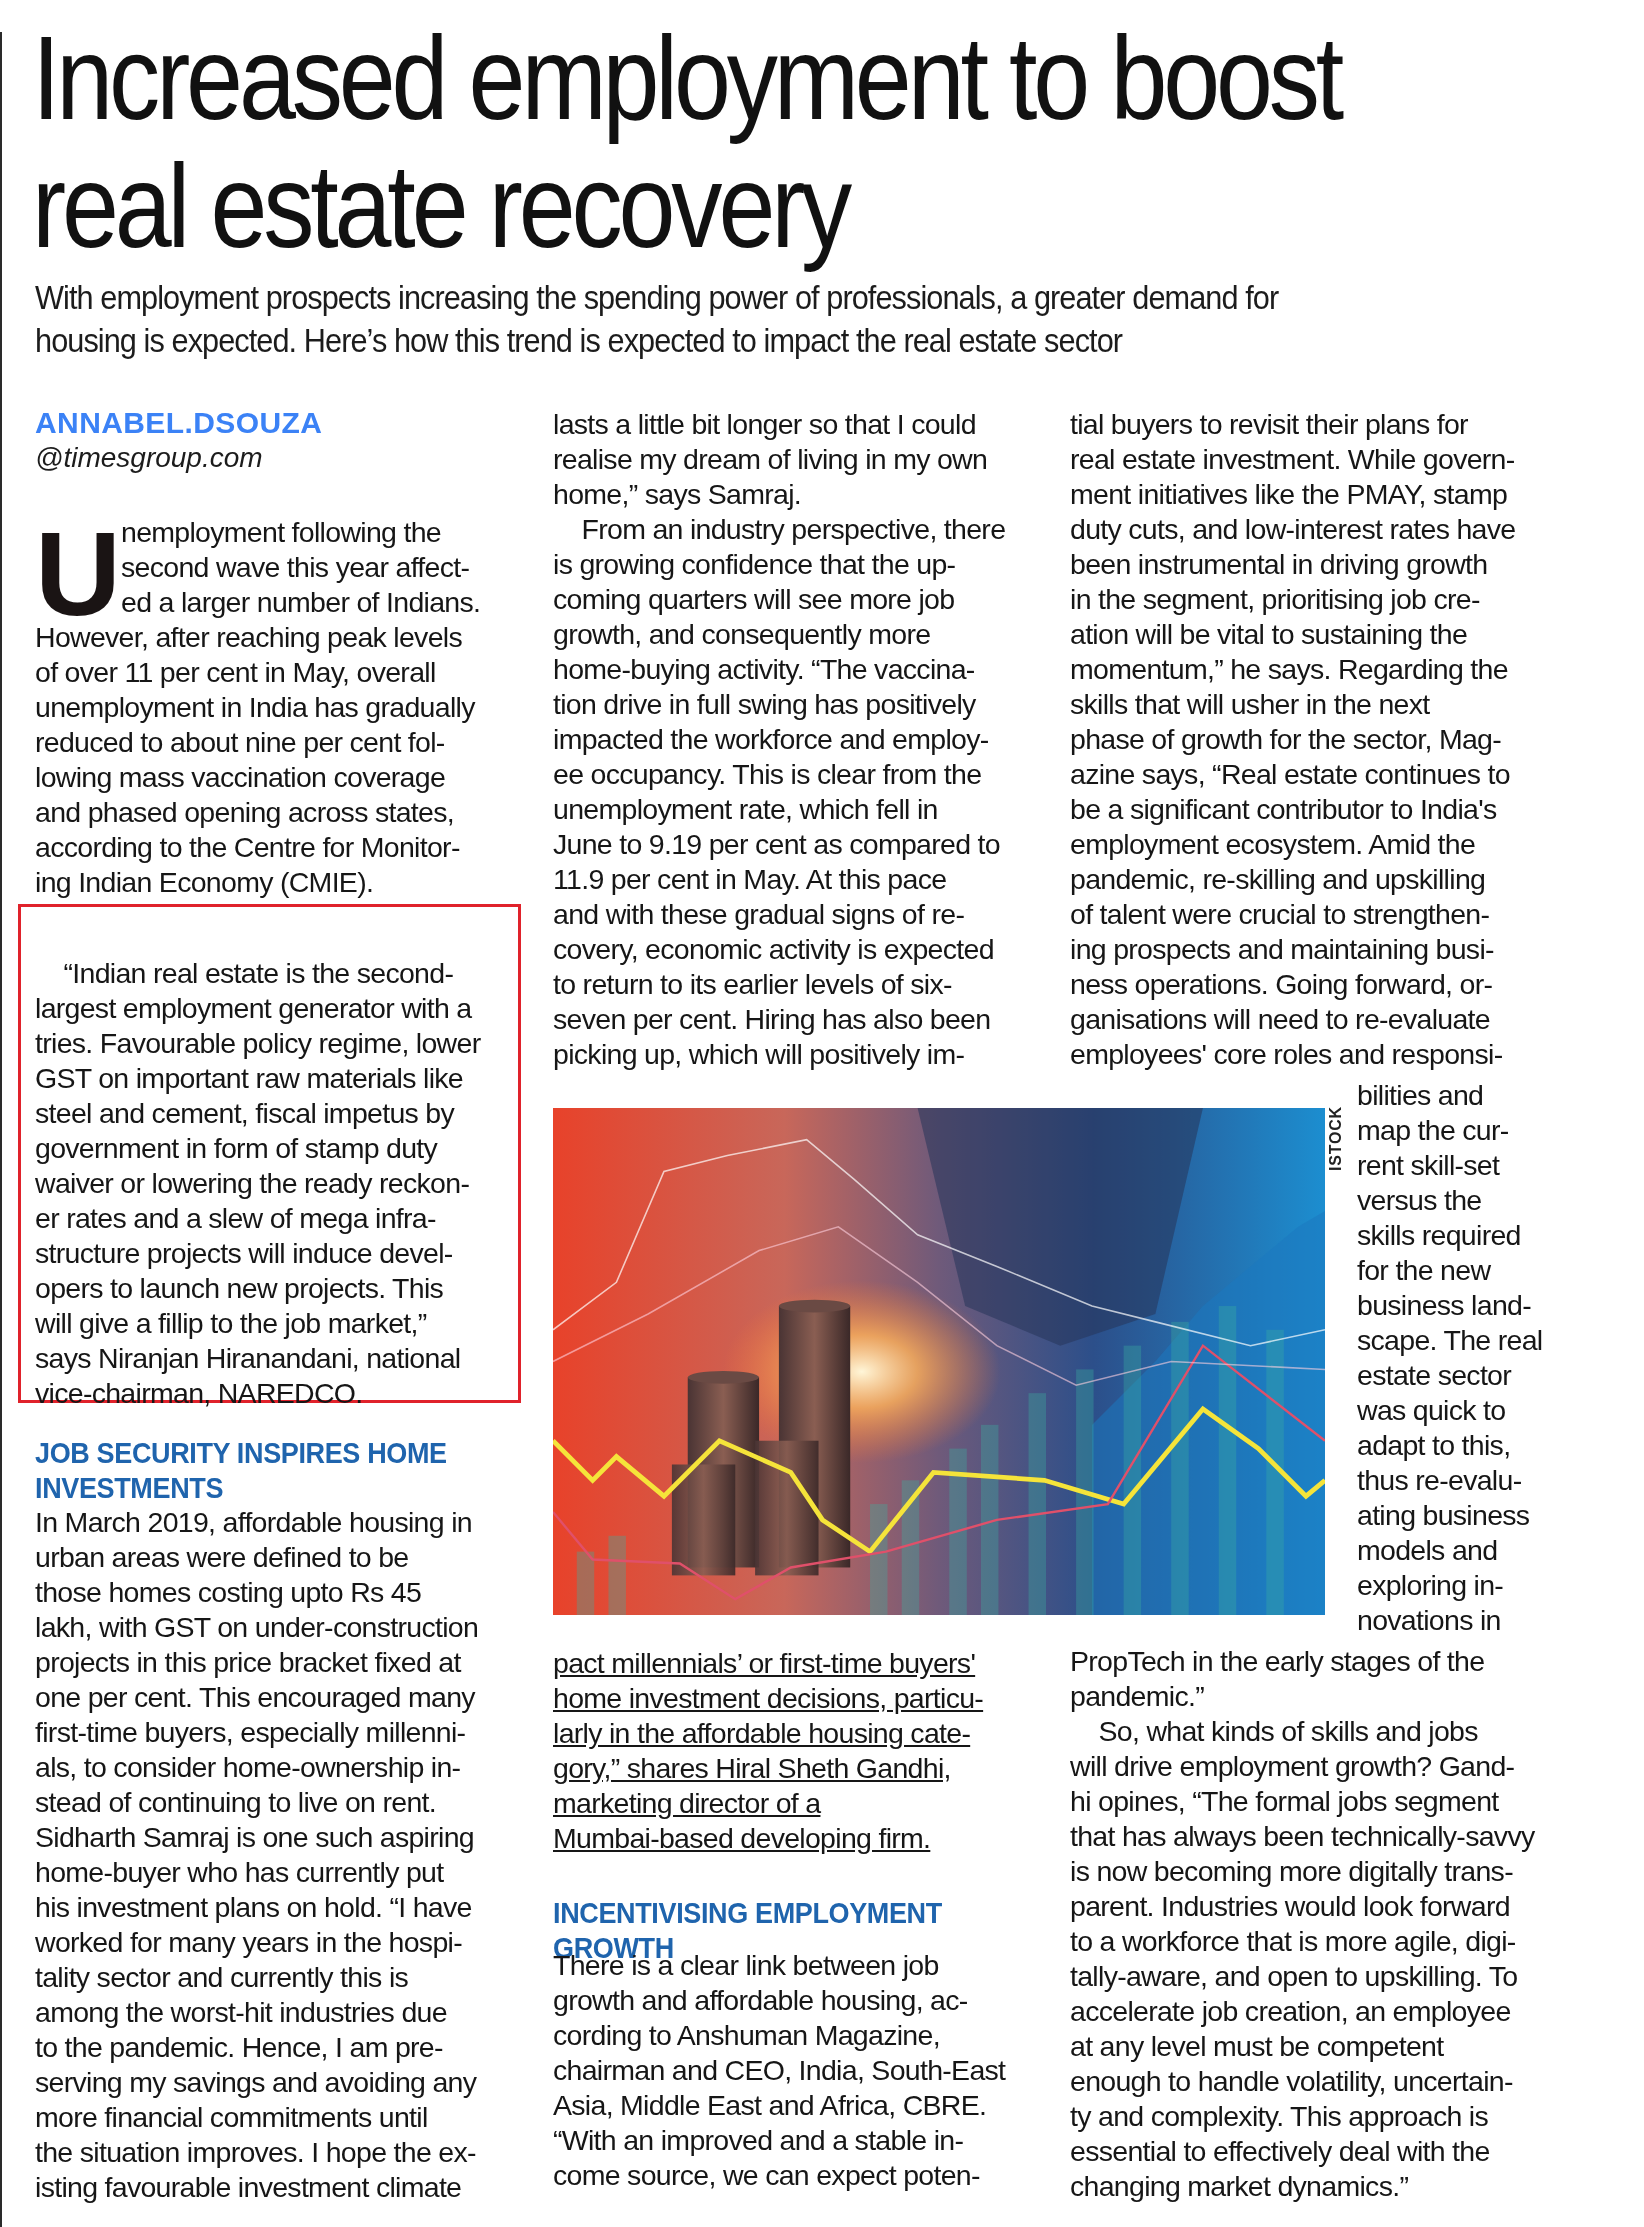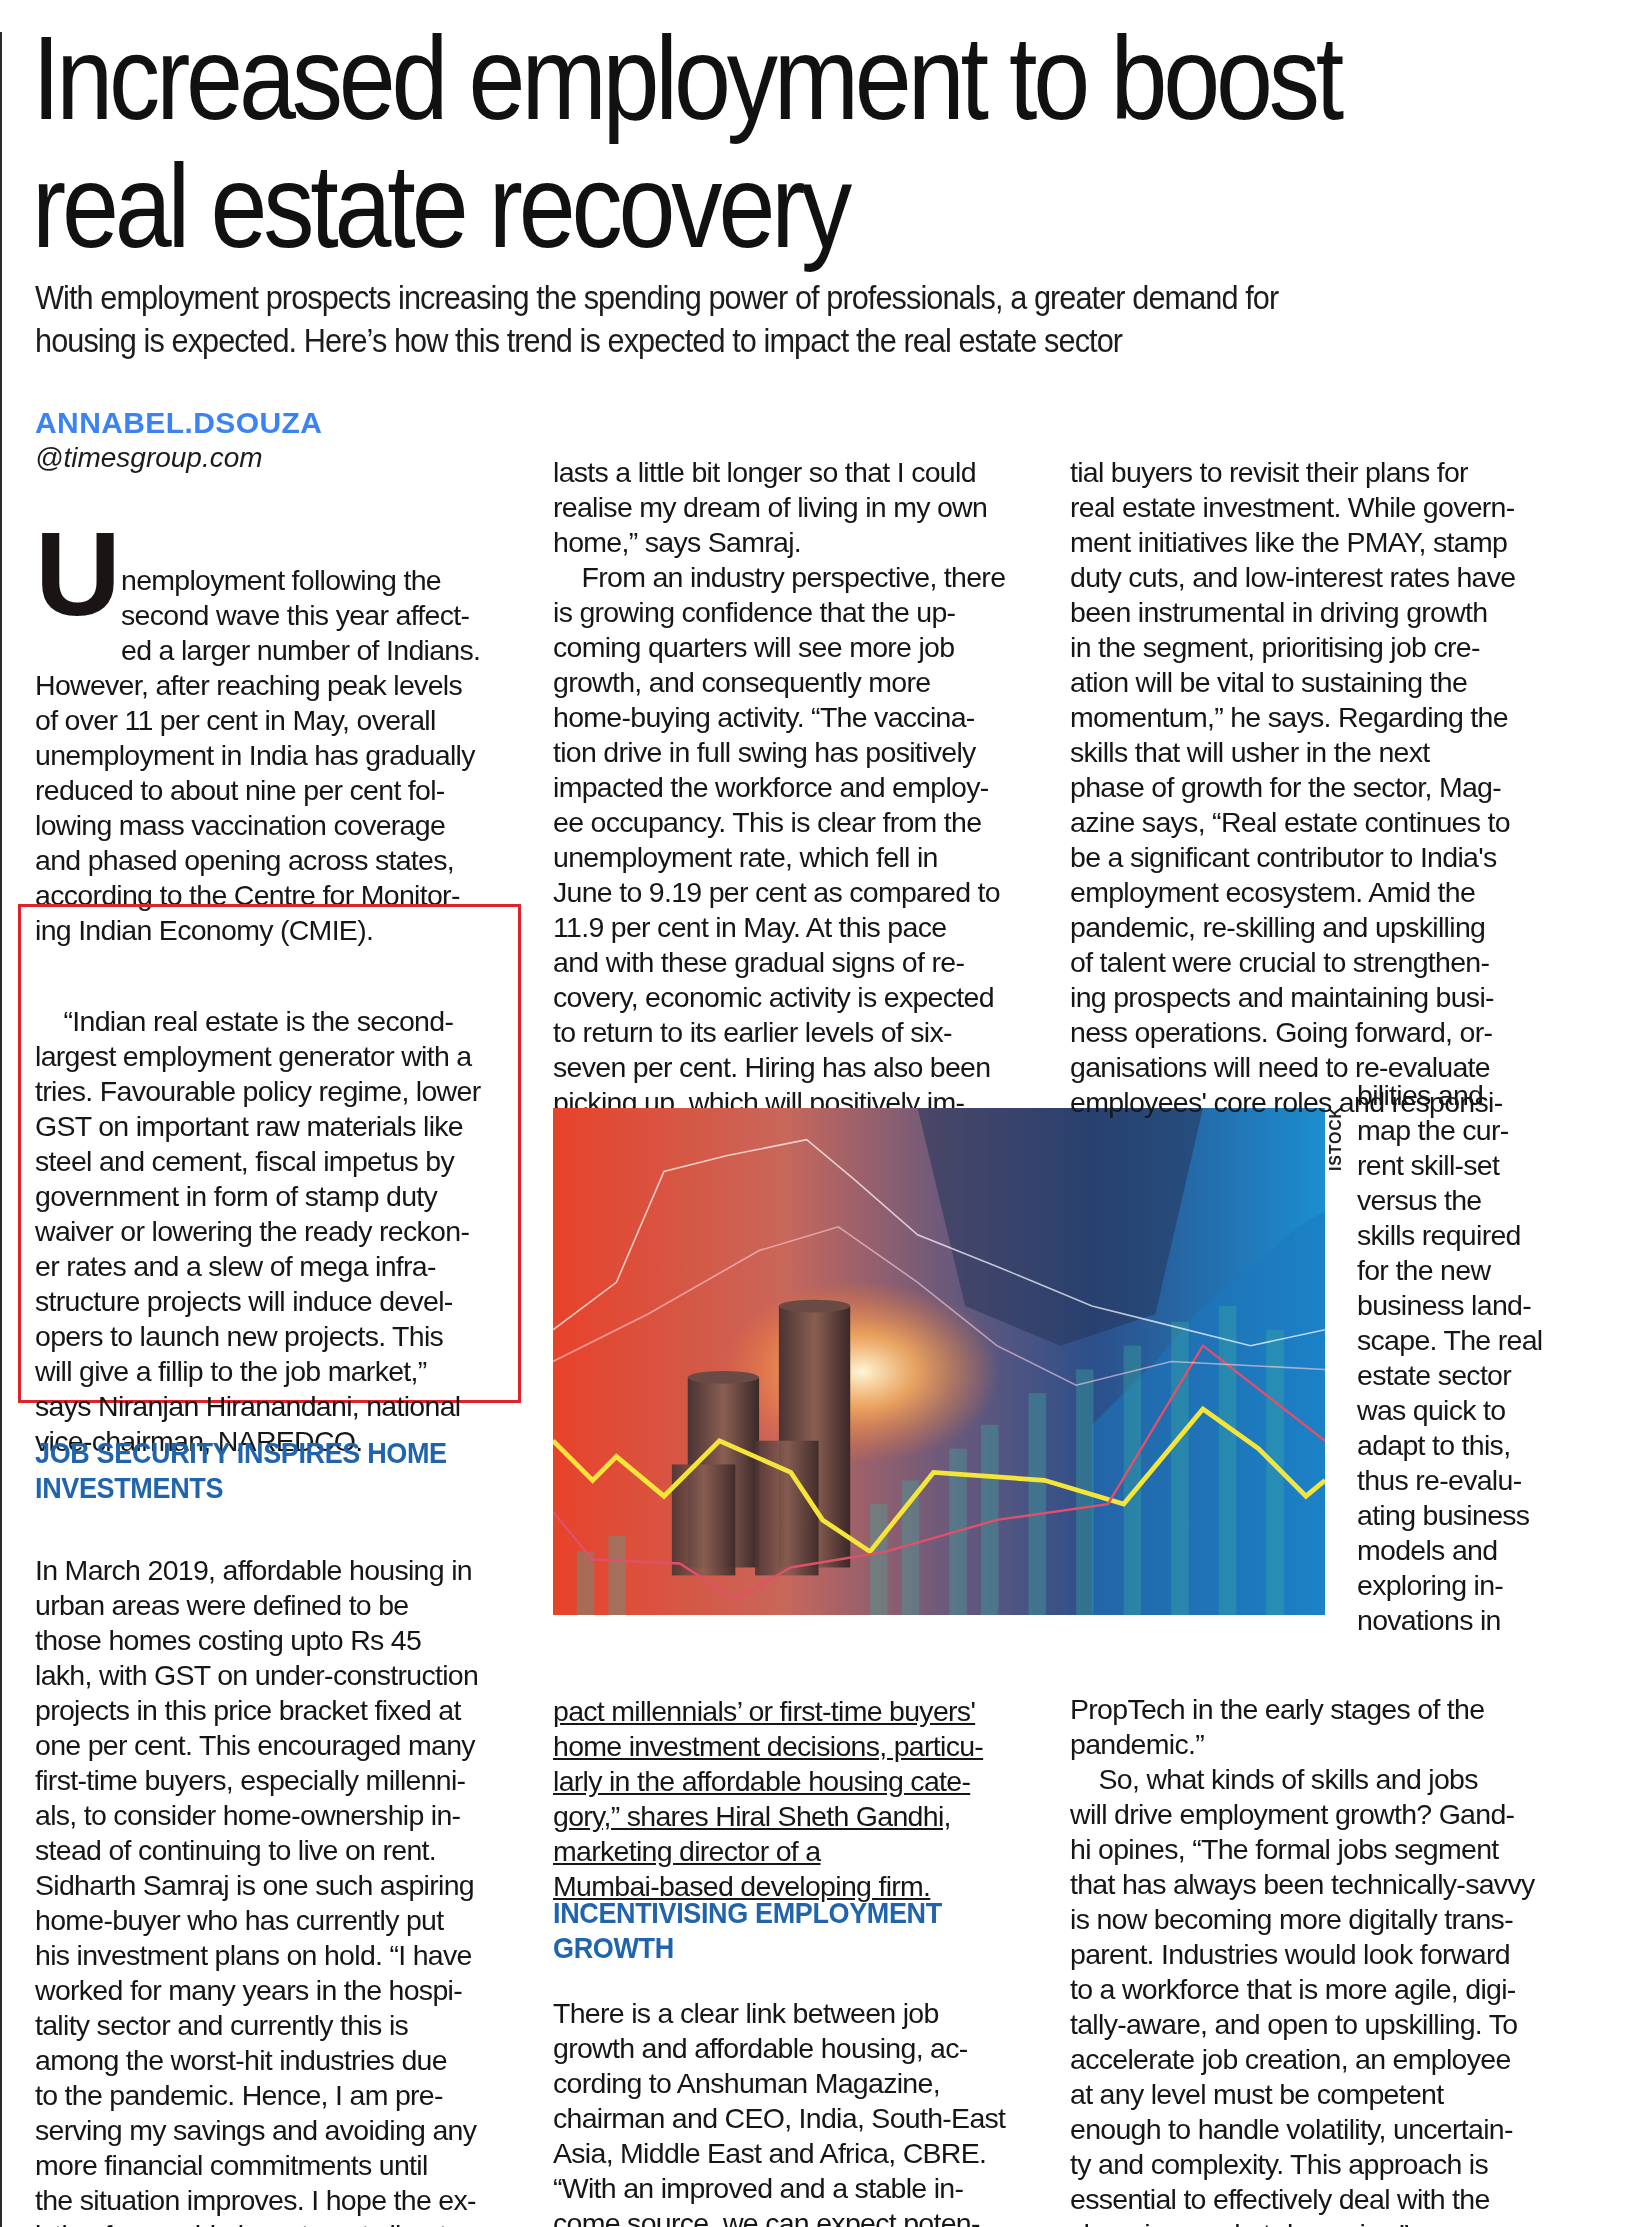--- a/index.html
+++ b/index.html
@@ -6,21 +6,21 @@
   body { width:1644px; height:2227px; position:relative; overflow:hidden;
          font-family:"Liberation Sans", sans-serif; color:#1a1a1a; }
   .leftrule { position:absolute; left:0; top:32px; width:2.4px; height:2196px; background:#2a2a2a; }
   .headline { position:absolute; left:32px; top:14.3px; margin:0;
               font-family:"Liberation Sans Narrow","Liberation Sans", sans-serif;
               font-weight:normal; color:#111; font-size:119px; line-height:128px;
               letter-spacing:-4.8px; transform:scaleX(0.86); transform-origin:left top; white-space:nowrap; }
   .deck { position:absolute; left:35px; top:276px; margin:0; font-size:33px; line-height:43px;
           color:#1c1c1c; letter-spacing:-1px; transform:scaleX(0.93); transform-origin:left top; white-space:nowrap; }
   .col { position:absolute; font-size:28.5px; line-height:35px; color:#161616;
-         letter-spacing:-0.7px; white-space:nowrap;margin-top:48px; }
+         letter-spacing:-0.7px; white-space:nowrap; }
   .col .ln { display:block; height:35px; }
   .col .ind { padding-left:28.5px; }
   .c1 { left:35px; width:484px; }
   .c2 { left:553px; width:484px; }
   .c3 { left:1070px; width:491px; }
   .byline-name { position:absolute; left:35px; top:406px; font-size:30px; font-weight:bold;
                  color:#3b82f6; letter-spacing:0.4px; }
   .byline-email { position:absolute; left:35px; top:442px; font-size:28px; font-style:italic; color:#1c1c1c; }
   .dropcap { position:absolute; left:35px; top:530px; width:79px; height:87px;
              font-size:119px; line-height:87px; font-weight:bold; color:#1a1414;

